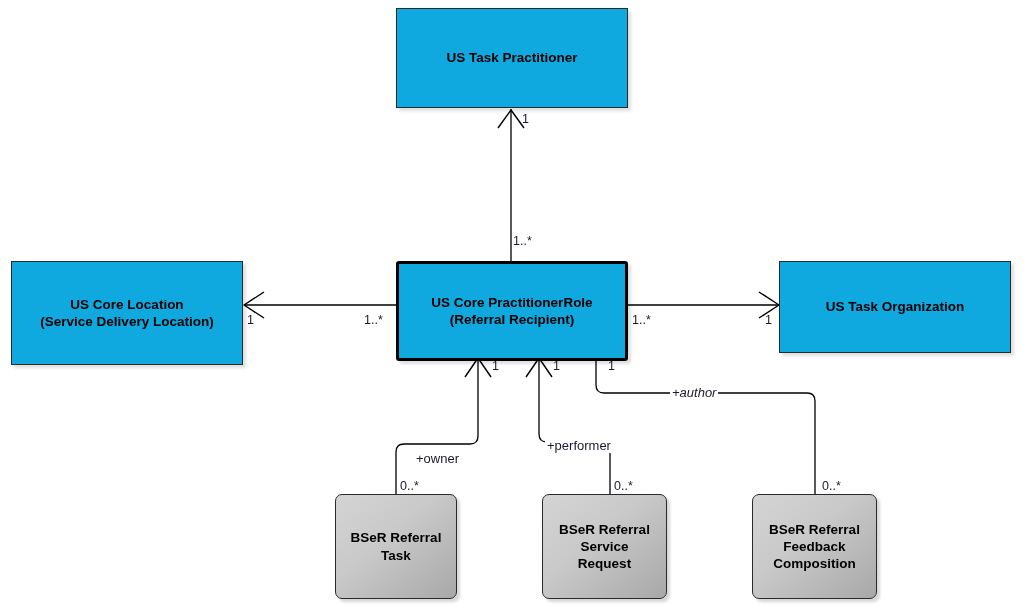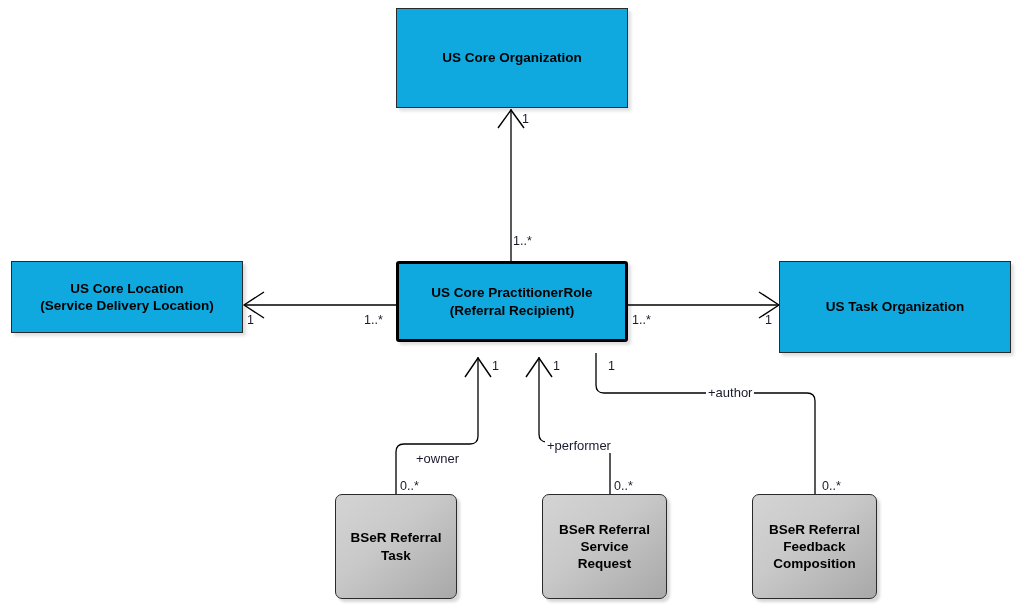--- a/index.html
+++ b/index.html
@@ -104,29 +104,29 @@
     </g>
 
     <g>
       <path d="M 815,494 L 815,401 Q 815,393 807,393 L 604,393 Q 596,393 596,385 L 596,353"></path>
     </g>
 
   </g>
 </svg>
 
 <div class="node node-blue" style="left:396px; top:8px; width:232px; height:100px;">
-  <span class="node-label">US Core Organization</span>
+  <span class="node-label">US Task Practitioner</span>
 </div>
 
-<div class="node node-blue" style="left:11px; top:261px; width:232px; height:72px;text-align:center;">
+<div class="node node-blue" style="left:11px; top:261px; width:232px; height:104px;text-align:center;">
   <span class="node-label">US Core Location
 (Service Delivery Location)</span>
 </div>
 
-<div class="node node-blue emphasis" style="left:396px; top:261px; width:232px; height:81px;">
+<div class="node node-blue emphasis" style="left:396px; top:261px; width:232px; height:100px;">
   <span class="node-label">US Core PractitionerRole
 (Referral Recipient)</span>
 </div>
 
 <div class="node node-blue" style="left:779px; top:261px; width:232px; height:92px;">
   <span class="node-label">US Task Organization</span>
 </div>
 
 <div class="node node-gray" style="left:335px; top:494px; width:122px; height:105px;">
   <span class="node-label">BSeR Referral
@@ -153,13 +153,13 @@
 <span class="edge-label" style="left:765px; top:313px;">1</span>
 <span class="edge-label" style="left:492px; top:359px;">1</span>
 <span class="edge-label" style="left:553px; top:359px;">1</span>
 <span class="edge-label" style="left:608px; top:359px;">1</span>
 <span class="edge-label" style="left:400px; top:479px;">0..*</span>
 <span class="edge-label" style="left:614px; top:479px;">0..*</span>
 <span class="edge-label" style="left:822px; top:479px;">0..*</span>
 
 <span class="role-label" style="left:414px; top:451px;text-align:right;">+owner</span>
 <span class="role-label" style="left:545px; top:426px;margin-top:12px;">+performer</span>
-<span class="role-label" style="left:706px; top:385px;">+author</span>
+<span class="role-label" style="left:670px; top:385px;font-style:italic;">+author</span>
 
 </body></html>

